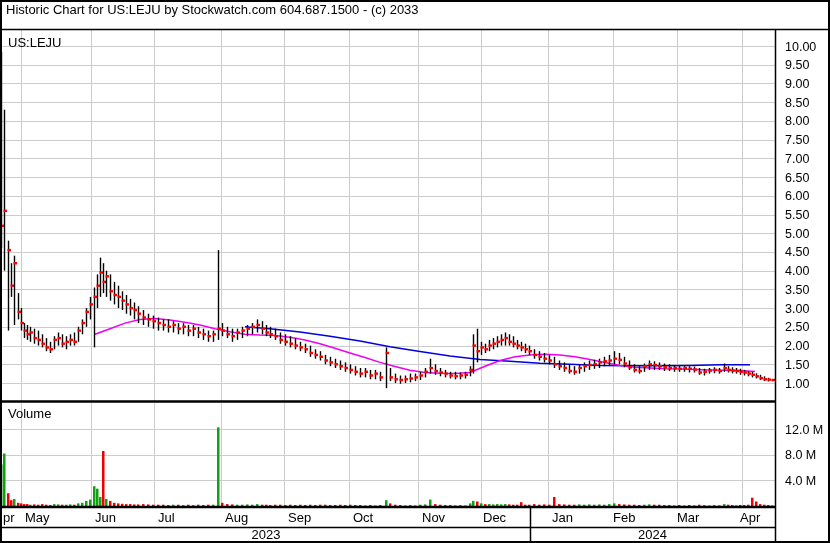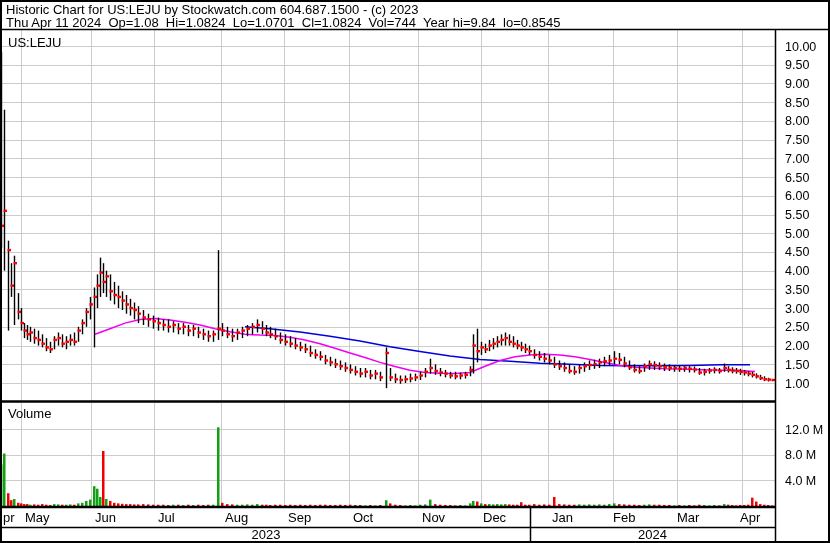--- a/index.html
+++ b/index.html
@@ -631,15 +631,14 @@
         <text x="552" y="522" text-anchor="start" font-size="13" fill="#000000" font-family="&quot;Liberation Sans&quot;, sans-serif">Jan</text>
         <text x="613" y="522" text-anchor="start" font-size="13" fill="#000000" font-family="&quot;Liberation Sans&quot;, sans-serif">Feb</text>
         <text x="677" y="522" text-anchor="start" font-size="13" fill="#000000" font-family="&quot;Liberation Sans&quot;, sans-serif">Mar</text>
         <text x="740" y="522" text-anchor="start" font-size="13" fill="#000000" font-family="&quot;Liberation Sans&quot;, sans-serif">Apr</text>
         <text x="266" y="539" text-anchor="middle" font-size="13" fill="#000000" font-family="&quot;Liberation Sans&quot;, sans-serif">2023</text>
         <text x="652.5" y="539" text-anchor="middle" font-size="13" fill="#000000" font-family="&quot;Liberation Sans&quot;, sans-serif">2024</text>
         <text x="8" y="47" text-anchor="start" font-size="13" fill="#000000" font-family="&quot;Liberation Sans&quot;, sans-serif">US:LEJU</text>
         <text x="8" y="418" text-anchor="start" font-size="13" fill="#000000" font-family="&quot;Liberation Sans&quot;, sans-serif">Volume</text>
       </g>
     </svg>
-  <div id="header-line1">Historic Chart for US:LEJU by Stockwatch.com 604.687.1500 - (c) 2023</div>
-  <div id="header-line2">Thu Apr 11 2024  Op=1.08  Hi=1.0824  Lo=1.0701  Cl=1.0824  Vol=744  Year hi=9.84  lo=0.8545</div>
+  <div id="header-line1">Historic Chart for US:LEJU by Stockwatch.com 604.687.1500 - (c) 2033</div>
 </div>
 
 </body></html>

